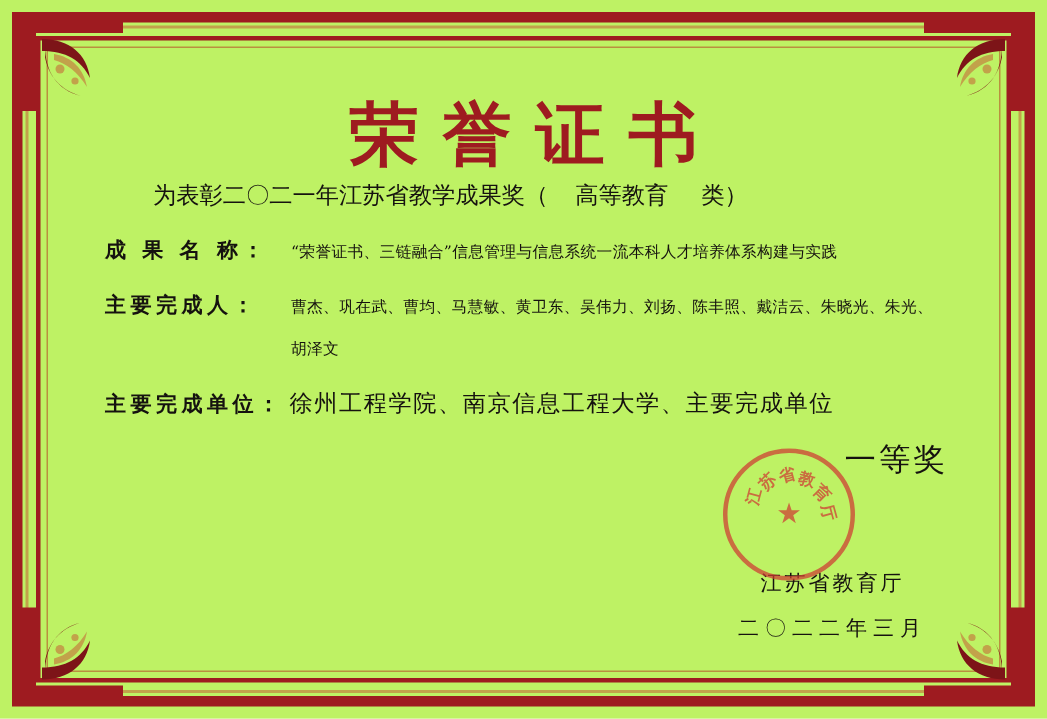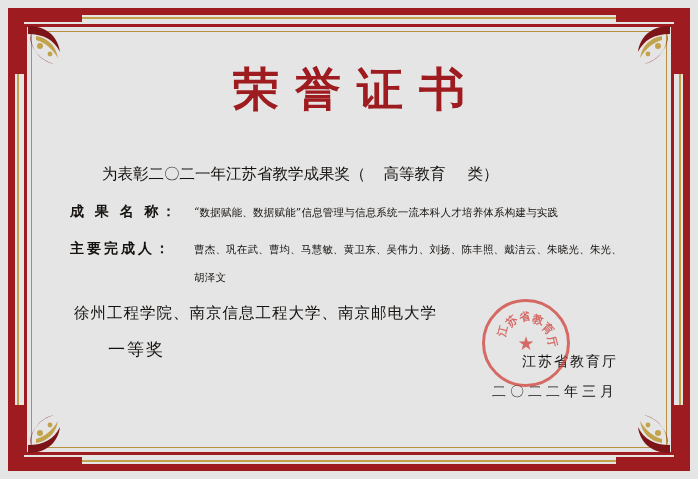--- a/index.html
+++ b/index.html
@@ -11,21 +11,21 @@
     height: 479px;
     background: #ffffff;
     font-family: "DejaVu Sans", sans-serif;
     overflow: hidden;
   }
 
   #certificate {
     position: relative;
     width: 698px;
     height: 479px;
-    background: #e5e5e5;
+    background: #bef264;
     box-sizing: border-box;
   }
 
   
   .border-outer {
     position: absolute;
     left: 8px;
     top: 8px;
     right: 8px;
     bottom: 8px;
@@ -88,21 +88,20 @@
     font-family: "DejaVu Serif", serif;
     font-size: 46px;
     font-weight: bold;
     letter-spacing: 16px;
     color: #9e1b20;
     text-indent: 16px;
     line-height: 1.1;
   }
 
   .body {
-    margin-top: 44px;
     padding: 0 26px 0 30px;
     color: #15120f;
     font-family: "DejaVu Serif", serif;
   }
 
   .para {
     font-size: 15.5px;
     line-height: 30px;
     text-align: justify;
   }
@@ -123,28 +122,28 @@
     letter-spacing: 3px;
     white-space: nowrap;
   }
   .field-label.w-name   { width: 120px; }
   .field-value {
     flex: 1 1 auto;
     font-size: 13px;
     padding-left: 4px;
   }
   .field-value.small { font-size: 10.5px; letter-spacing: 0.2px; }
-  .field-value.big   { font-size: 17px; letter-spacing: 2px; padding-left: 38px; }
+  .field-value.big   { font-size: 21px; letter-spacing: 2px; padding-left: 38px; text-align: right; }
 
   
   .sign-block {
     position: absolute;
     right: 40px;
-    bottom: 38px;
-    text-align: right;
+    bottom: 11px;
+    text-align: center;
     font-family: "DejaVu Serif", serif;
     color: #15120f;
   }
   .sign-org {
     font-size: 14px;
     letter-spacing: 2px;
   }
   .sign-date {
     font-size: 14px;
     letter-spacing: 4px;
@@ -243,30 +242,31 @@
     <div class="title">荣誉证书</div>
 
     <div class="body">
 
       <div class="para">
         <span class="indent"></span><span>为表彰二〇二一年江苏省教学成果奖（</span><span class="blank-l"></span><span>高等教育</span><span class="blank-r"></span><span>类）</span>
       </div>
 
       <div class="field">
         <div class="field-label w-name">成 果 名 称：</div>
-        <div class="field-value small">“数据赋能、数据赋能”信息管理与信息系统一流本科人才培养体系构建与实践</div>
+        <div class="field-value small">“荣誉证书、三链融合”信息管理与信息系统一流本科人才培养体系构建与实践</div>
       </div>
 
       <div class="field">
         <div class="field-label w-name">主要完成人：</div>
         <div class="field-value small">曹杰、巩在武、曹均、马慧敏、黄卫东、吴伟力、刘扬、陈丰照、戴洁云、朱晓光、朱光、胡泽文</div>
       </div>
 
       <div class="field">
-        <div class="field-value" style="font-size:15.5px;letter-spacing:1px;">徐州工程学院、南京信息工程大学、南京邮电大学</div>
+        <div class="field-label">主要完成单位：</div>
+        <div class="field-value" style="font-size:15.5px;letter-spacing:1px;">徐州工程学院、南京信息工程大学、主要完成单位</div>
       </div>
 
       <div class="field">
         <div class="field-value big">一等奖</div>
       </div>
 
     </div>
 
     <div class="sign-block">
       <div class="sign-org">江苏省教育厅</div>

